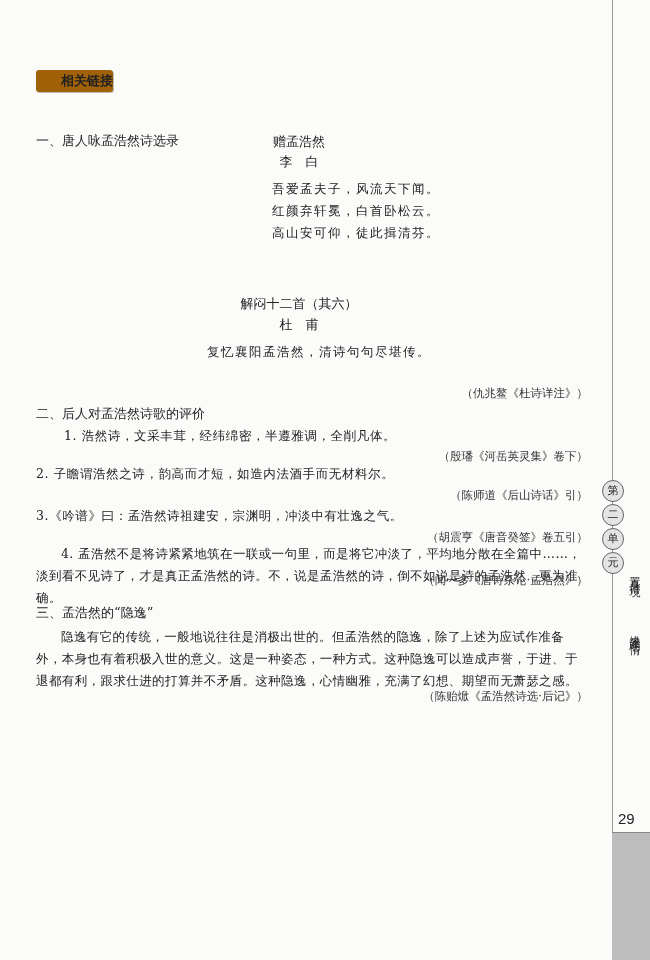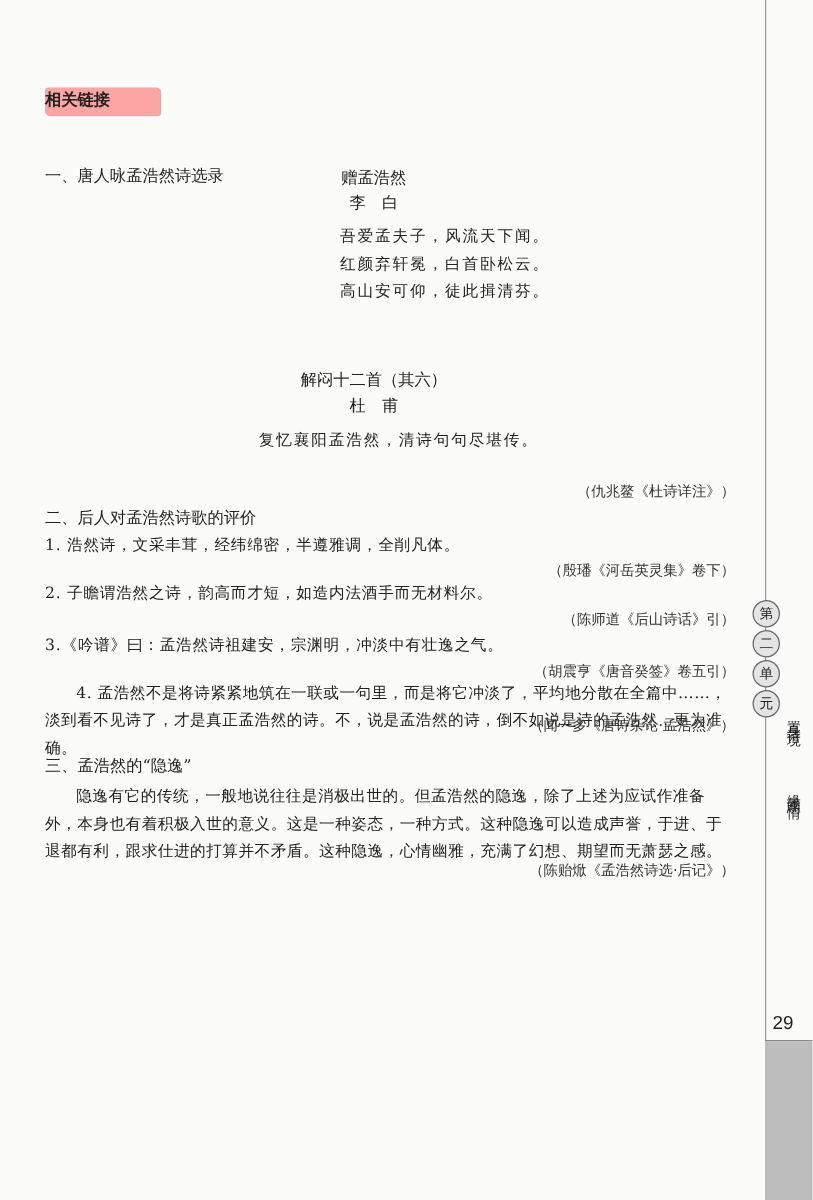--- a/index.html
+++ b/index.html
@@ -9,25 +9,25 @@
     font-family: "DejaVu Serif", "Liberation Serif", serif;
     color: #222;
   }
   .page { position: absolute; left: 0; top: 0; width: 650px; height: 960px; }
   .vline { position: absolute; left: 612px; top: 0; width: 1px; height: 960px; background: #9a9a9a; }
   .tab-gray { position: absolute; left: 612px; top: 833px; width: 38px; height: 127px; background: #bdbdbd; }
   .pagenum { position: absolute; left: 618px; top: 810px; font-family: "Liberation Sans", sans-serif; font-size: 15px; color: #222; }
   .pagenum-line { position: absolute; left: 612px; top: 832px; width: 38px; height: 1px; background: #888; }
 
   .badge {
-    position: absolute; left: 36px; top: 70px; width: 92px; height: 22px;
-    background: #fca5a5; border-radius: 3px;
+    position: absolute; left: 36px; top: 70px; width: 77px; height: 22px;
+    background: #a16207; border-radius: 3px;
     box-shadow: 1px 1px 0 #bbb;
     font-family: "DejaVu Sans", sans-serif; font-weight: bold; font-size: 13px;
-    line-height: 22px; text-align: left; color: #222;
+    line-height: 22px; text-align: right; color: #222;
   }
   .sec { position: absolute; left: 36px; font-size: 13px; color: #222; }
   .title { position: absolute; width: 650px; left: 0; text-align: center; font-size: 13px; }
   .title span { display: inline-block; margin-left: -52px; }
   .poem { position: absolute; left: 232px; font-size: 12.5px; letter-spacing: 1.5px; line-height: 22px; }
   .poem2 { position: absolute; left: 207px; font-size: 12.5px; letter-spacing: 1.5px; line-height: 22px; }
   .src { position: absolute; right: 62px; font-size: 11.5px; color: #333; }
   .item { position: absolute; left: 36px; font-size: 12.5px; letter-spacing: 0.6px; }
   .para { position: absolute; left: 36px; width: 552px; font-size: 12.5px; line-height: 22px; letter-spacing: 0.4px; text-indent: 25px; }
   .side-circles { position: absolute; left: 600px; top: 480px; width: 24px; }
@@ -60,21 +60,21 @@
   </div>
 
   <div class="title" style="top:295px;"><span>解闷十二首（其六）</span></div>
   <div class="title" style="top:316px;text-align:center;"><span>杜　甫</span></div>
   <div class="poem2" style="top:341px;">
     <div>复忆襄阳孟浩然，清诗句句尽堪传。</div>
   </div>
   <div class="src" style="top:386px;">（仇兆鳌《杜诗详注》）</div>
 
   <div class="sec" style="top:405px;">二、后人对孟浩然诗歌的评价</div>
-  <div class="item" style="top:428px;">1. 浩然诗，文采丰茸，经纬绵密，半遵雅调，全削凡体。</div>
+  <div class="item" style="top:428px;margin-left:28px;">1. 浩然诗，文采丰茸，经纬绵密，半遵雅调，全削凡体。</div>
   <div class="src" style="top:449px;">（殷璠《河岳英灵集》卷下）</div>
   <div class="item" style="top:466px;">2. 子瞻谓浩然之诗，韵高而才短，如造内法酒手而无材料尔。</div>
   <div class="src" style="top:488px;">（陈师道《后山诗话》引）</div>
   <div class="item" style="top:508px;">3.《吟谱》曰：孟浩然诗祖建安，宗渊明，冲淡中有壮逸之气。</div>
   <div class="src" style="top:530px;">（胡震亨《唐音癸签》卷五引）</div>
   <div class="para" style="top:543px;">4. 孟浩然不是将诗紧紧地筑在一联或一句里，而是将它冲淡了，平均地分散在全篇中……，淡到看不见诗了，才是真正孟浩然的诗。不，说是孟浩然的诗，倒不如说是诗的孟浩然，更为准确。</div>
   <div class="src" style="top:573px;">（闻一多《唐诗杂论·孟浩然》）</div>
 
   <div class="sec" style="top:604px;">三、孟浩然的“隐逸”</div>
   <div class="para" style="top:626px;">隐逸有它的传统，一般地说往往是消极出世的。但孟浩然的隐逸，除了上述为应试作准备外，本身也有着积极入世的意义。这是一种姿态，一种方式。这种隐逸可以造成声誉，于进、于退都有利，跟求仕进的打算并不矛盾。这种隐逸，心情幽雅，充满了幻想、期望而无萧瑟之感。</div>

